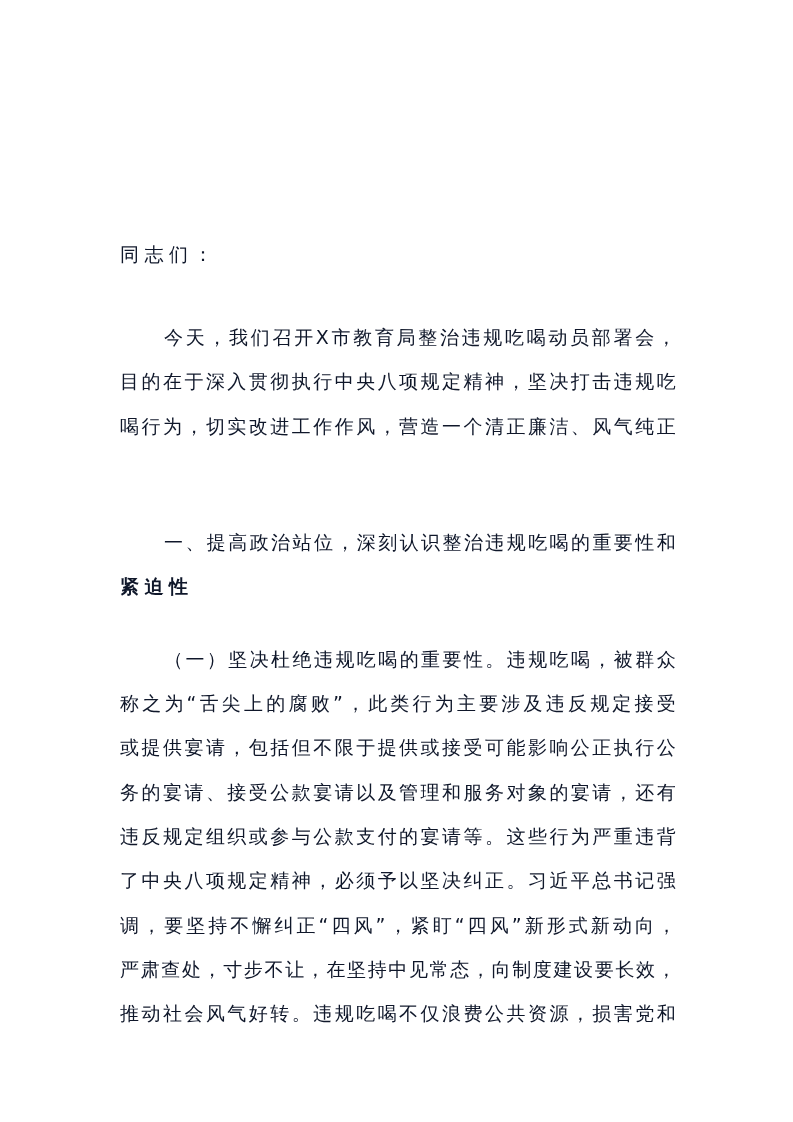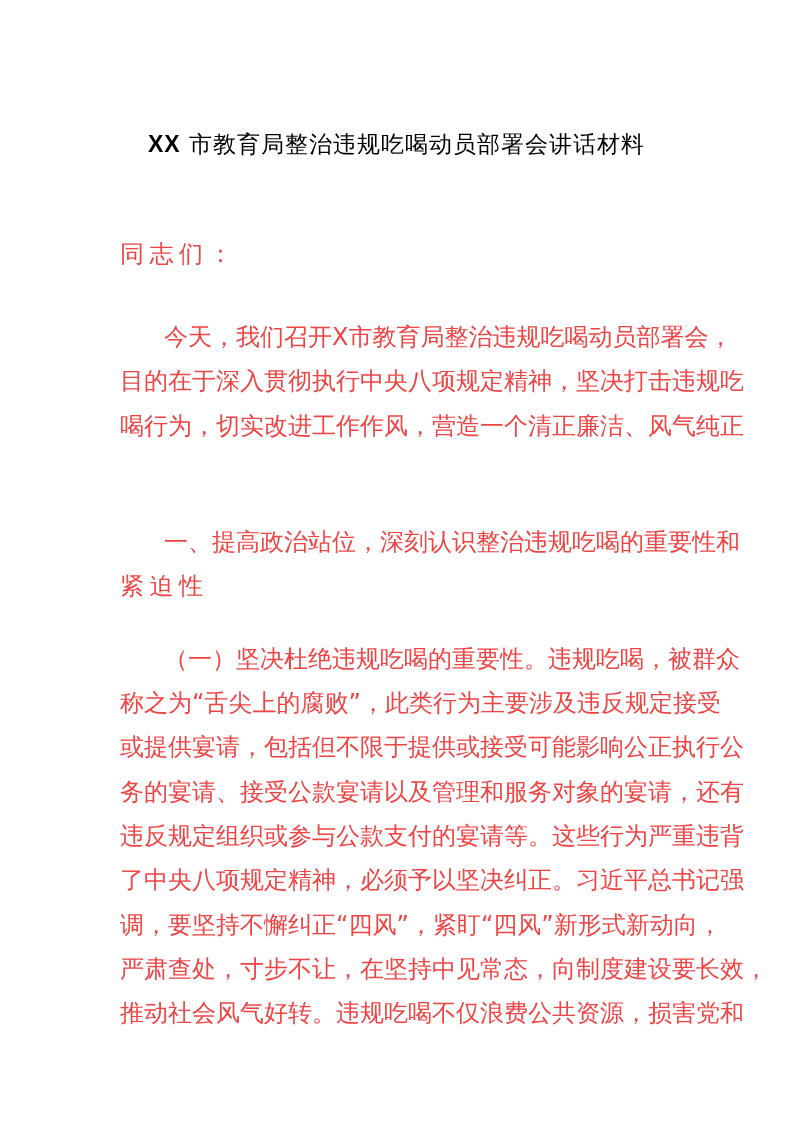--- a/index.html
+++ b/index.html
@@ -2,34 +2,30 @@
 <html><head>
   <meta charset="utf-8">
   <style>
     html, body { margin: 0; padding: 0; background: #ffffff; }
     body { width: 793px; height: 1122px; position: relative; overflow: hidden;
            font-family: "DejaVu Sans", "Liberation Sans", sans-serif; color: #111111; }
     .page { position: absolute; left: 0; top: 0; width: 793px; height: 1122px; background: #fff; }
     .title { position: absolute; left: 0; width: 793px; top: 128px; text-align: center;
              font-size: 23px; line-height: 32px; color: #000; letter-spacing: 1px; }
     .title .xx { font-weight: bold; font-family: "Liberation Sans", sans-serif; }
-    .line { position: absolute; left: 120px; width: 556px; height: 32px; font-size: 24px;
-            line-height: 32px; white-space: nowrap; color: #ef4444; display: flex;
+    .line { position: absolute; left: 120px; width: 556px; height: 32px; font-size: 19px;
+            line-height: 32px; white-space: nowrap; color: #0f172a; display: flex;
             justify-content: space-between; }
     .line.left { justify-content: flex-start; letter-spacing: 5.5px; }
     .line.indent { left: 164px; width: 512px; }
   </style>
 </head>
 <body>
 
 <div class="page">
-  <div class="title">
-    <span class="xx">XX</span>
-    <span>市教育局整治违规吃喝动员部署会讲话材料</span>
-  </div>
 
   <div class="line left" style="top:238px;">同志们：</div>
 
   <div class="line indent" style="top:321px;" aria-label="今天，我们召开 X 市教育局整治违规吃喝动员部署会，">
       <span>今</span>
       <span>天</span>
       <span>，</span>
       <span>我</span>
       <span>们</span>
       <span>召</span>
@@ -128,21 +124,21 @@
       <span>违</span>
       <span>规</span>
       <span>吃</span>
       <span>喝</span>
       <span>的</span>
       <span>重</span>
       <span>要</span>
       <span>性</span>
       <span>和</span>
     </div>
-  <div class="line left" style="top:570px;">紧迫性</div>
+  <div class="line left" style="top:570px;font-weight:bold;">紧迫性</div>
 
   <div class="line indent" style="top:643px;" aria-label="（一）坚决杜绝违规吃喝的重要性。违规吃喝，被群众">
       <span>（</span>
       <span>一</span>
       <span>）</span>
       <span>坚</span>
       <span>决</span>
       <span>杜</span>
       <span>绝</span>
       <span>违</span>

